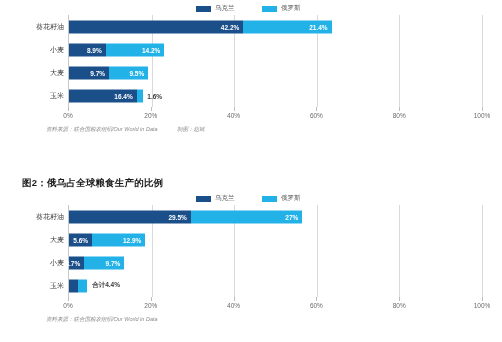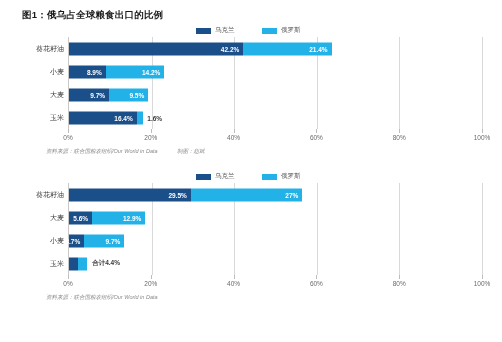--- a/index.html
+++ b/index.html
@@ -164,21 +164,20 @@
     white-space: nowrap;
   }
   .source .credit { margin-left: 18px; }
 </style>
 </head>
 <body>
 
 <div class="page">
 
   <div class="panel" id="panel1">
-    <div class="chart-title">图1：俄乌占全球粮食出口的比例</div>
 
     <div class="legend">
       <div class="legend-item li0">
         <span class="legend-swatch" style="background: rgb(27, 79, 138);"></span>
         <span class="legend-label">乌克兰</span>
       </div>
       <div class="legend-item li1">
         <span class="legend-swatch" style="background: rgb(34, 178, 232);"></span>
         <span class="legend-label">俄罗斯</span>
       </div>
@@ -247,20 +246,21 @@
         <div class="tick-label" style="left: 100%;">100%</div>
       </div>
 
     <div class="source">
       <span>资料来源：联合国粮农组织/Our World in Data</span>
       <span class="credit">制图：赵斌</span>
     </div>
   </div>
 
   <div class="panel" id="panel2">
+    <div class="chart-title">图2：俄乌占全球粮食生产的比例</div>
 
     <div class="legend">
       <div class="legend-item li0">
         <span class="legend-swatch" style="background: rgb(27, 79, 138);"></span>
         <span class="legend-label">乌克兰</span>
       </div>
       <div class="legend-item li1">
         <span class="legend-swatch" style="background: rgb(34, 178, 232);"></span>
         <span class="legend-label">俄罗斯</span>
       </div>

